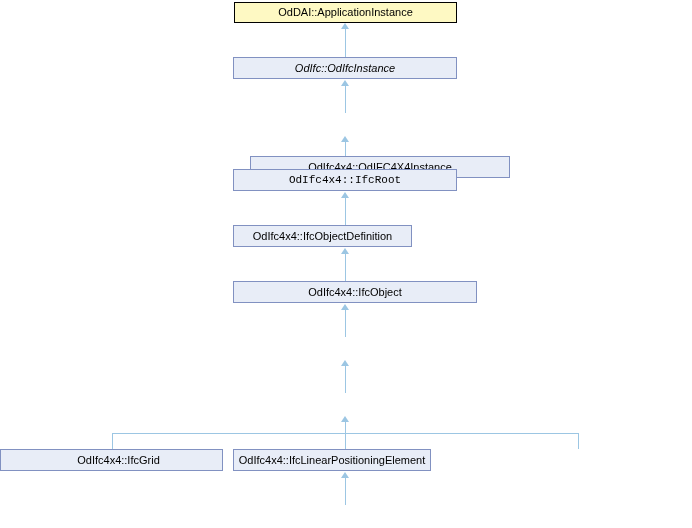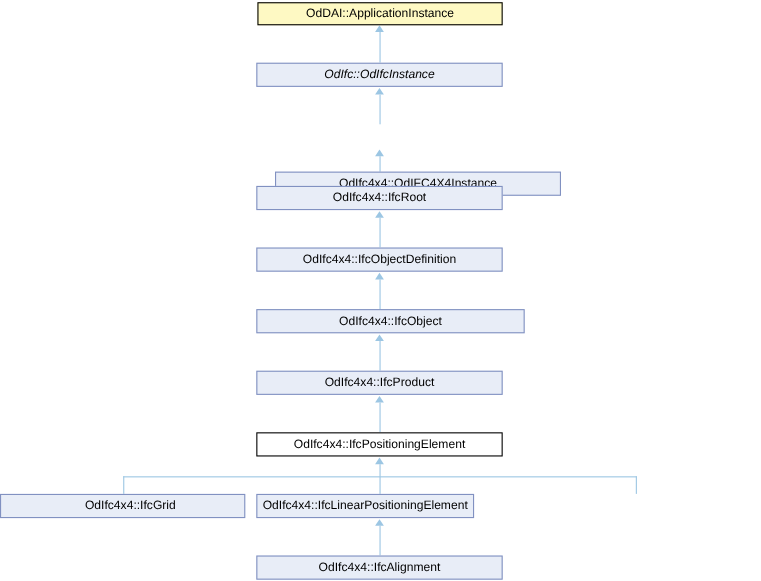--- a/index.html
+++ b/index.html
@@ -85,30 +85,27 @@
 
   <div class="arrowhead" style="left:341px; top:472px;"></div>
   <div class="edge-line v" style="left:345px; top:478px; height:27px;"></div>
 
   <div class="node root" style="left:234px; top:2px; width:223px;">OdDAI::ApplicationInstance</div>
 
   <div class="node" style="left:233px; top:57px; width:224px;font-style:italic;">OdIfc::OdIfcInstance</div>
 
   <div class="node" style="left:250px; top:113px; width:260px;margin-top:43px;">OdIfc4x4::OdIFC4X4Instance</div>
 
-  <div class="node" style="left:233px; top:169px; width:224px;">OdIfc4x4::IfcRoot</div>
+  <div class="node" style="left:233px; top:169px; width:224px;font-family:Liberation Mono, monospace;">OdIfc4x4::IfcRoot</div>
 
-  <div class="node" style="left:233px; top:225px; width:224px;">OdIfc4x4::IfcObjectDefinition</div>
+  <div class="node" style="left:233px; top:225px; width:179px;">OdIfc4x4::IfcObjectDefinition</div>
 
   <div class="node" style="left:233px; top:281px; width:244px;">OdIfc4x4::IfcObject</div>
 
-  <div class="node" style="left:233px; top:337px; width:224px;">OdIfc4x4::IfcProduct</div>
 
-  <div class="node current" style="left:233px; top:393px; width:224px;">OdIfc4x4::IfcPositioningElement</div>
 
   <div class="node" style="left:0px; top:449px; width:223px;padding-left:14px;">OdIfc4x4::IfcGrid</div>
 
   <div class="node" style="left:233px; top:449px; width:198px;">OdIfc4x4::IfcLinearPositioningElement</div>
 
 
-  <div class="node" style="left:233px; top:505px; width:224px;">OdIfc4x4::IfcAlignment</div>
 
 </div>
 
 </body></html>

